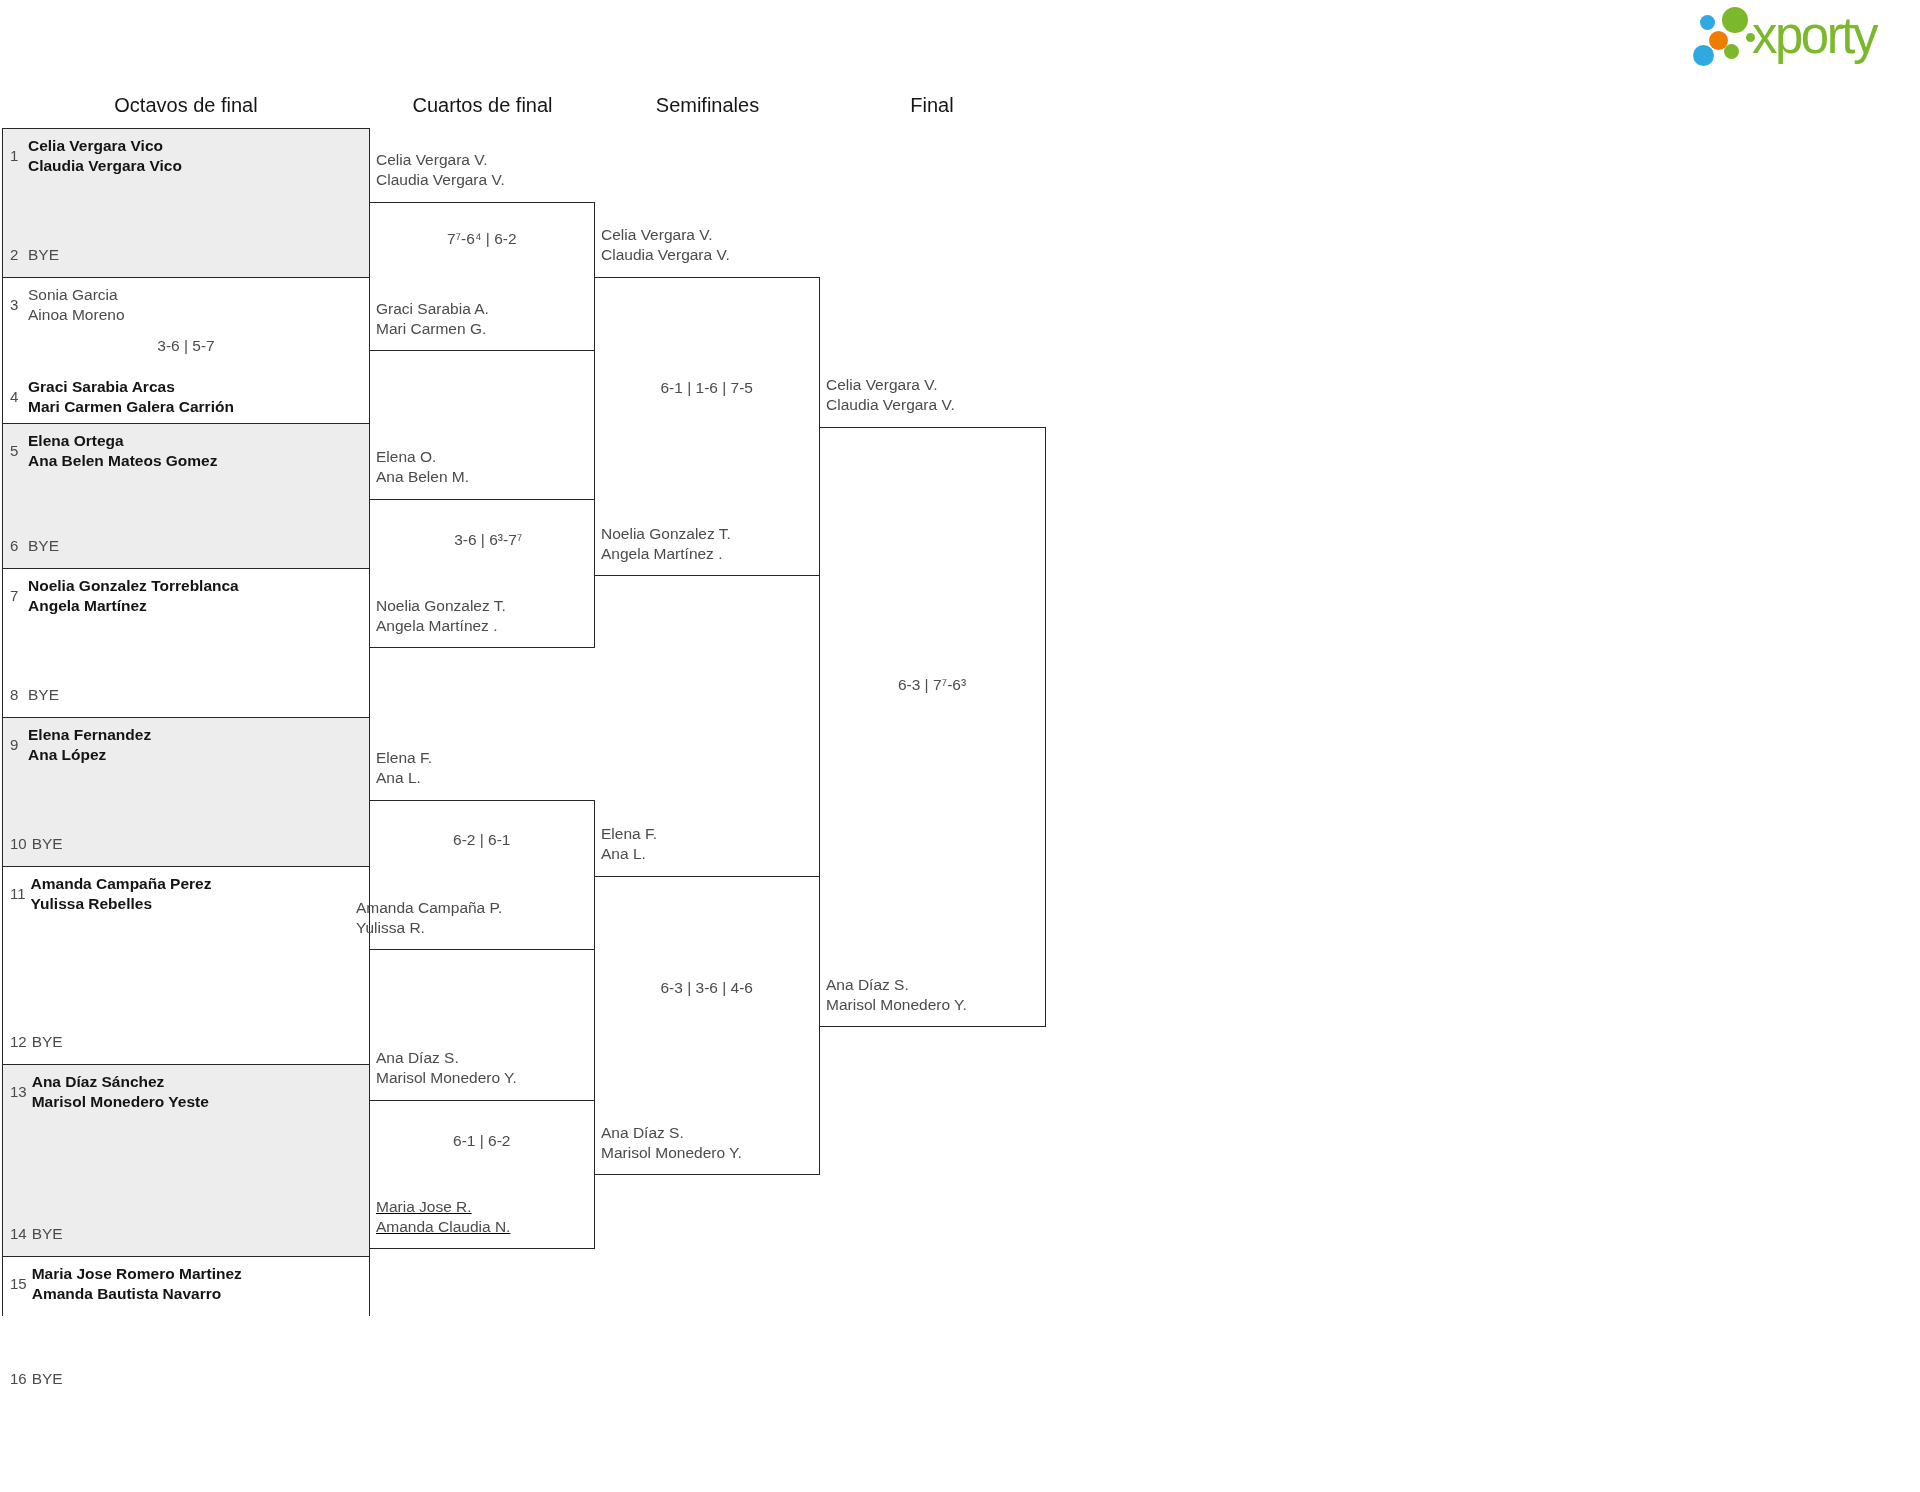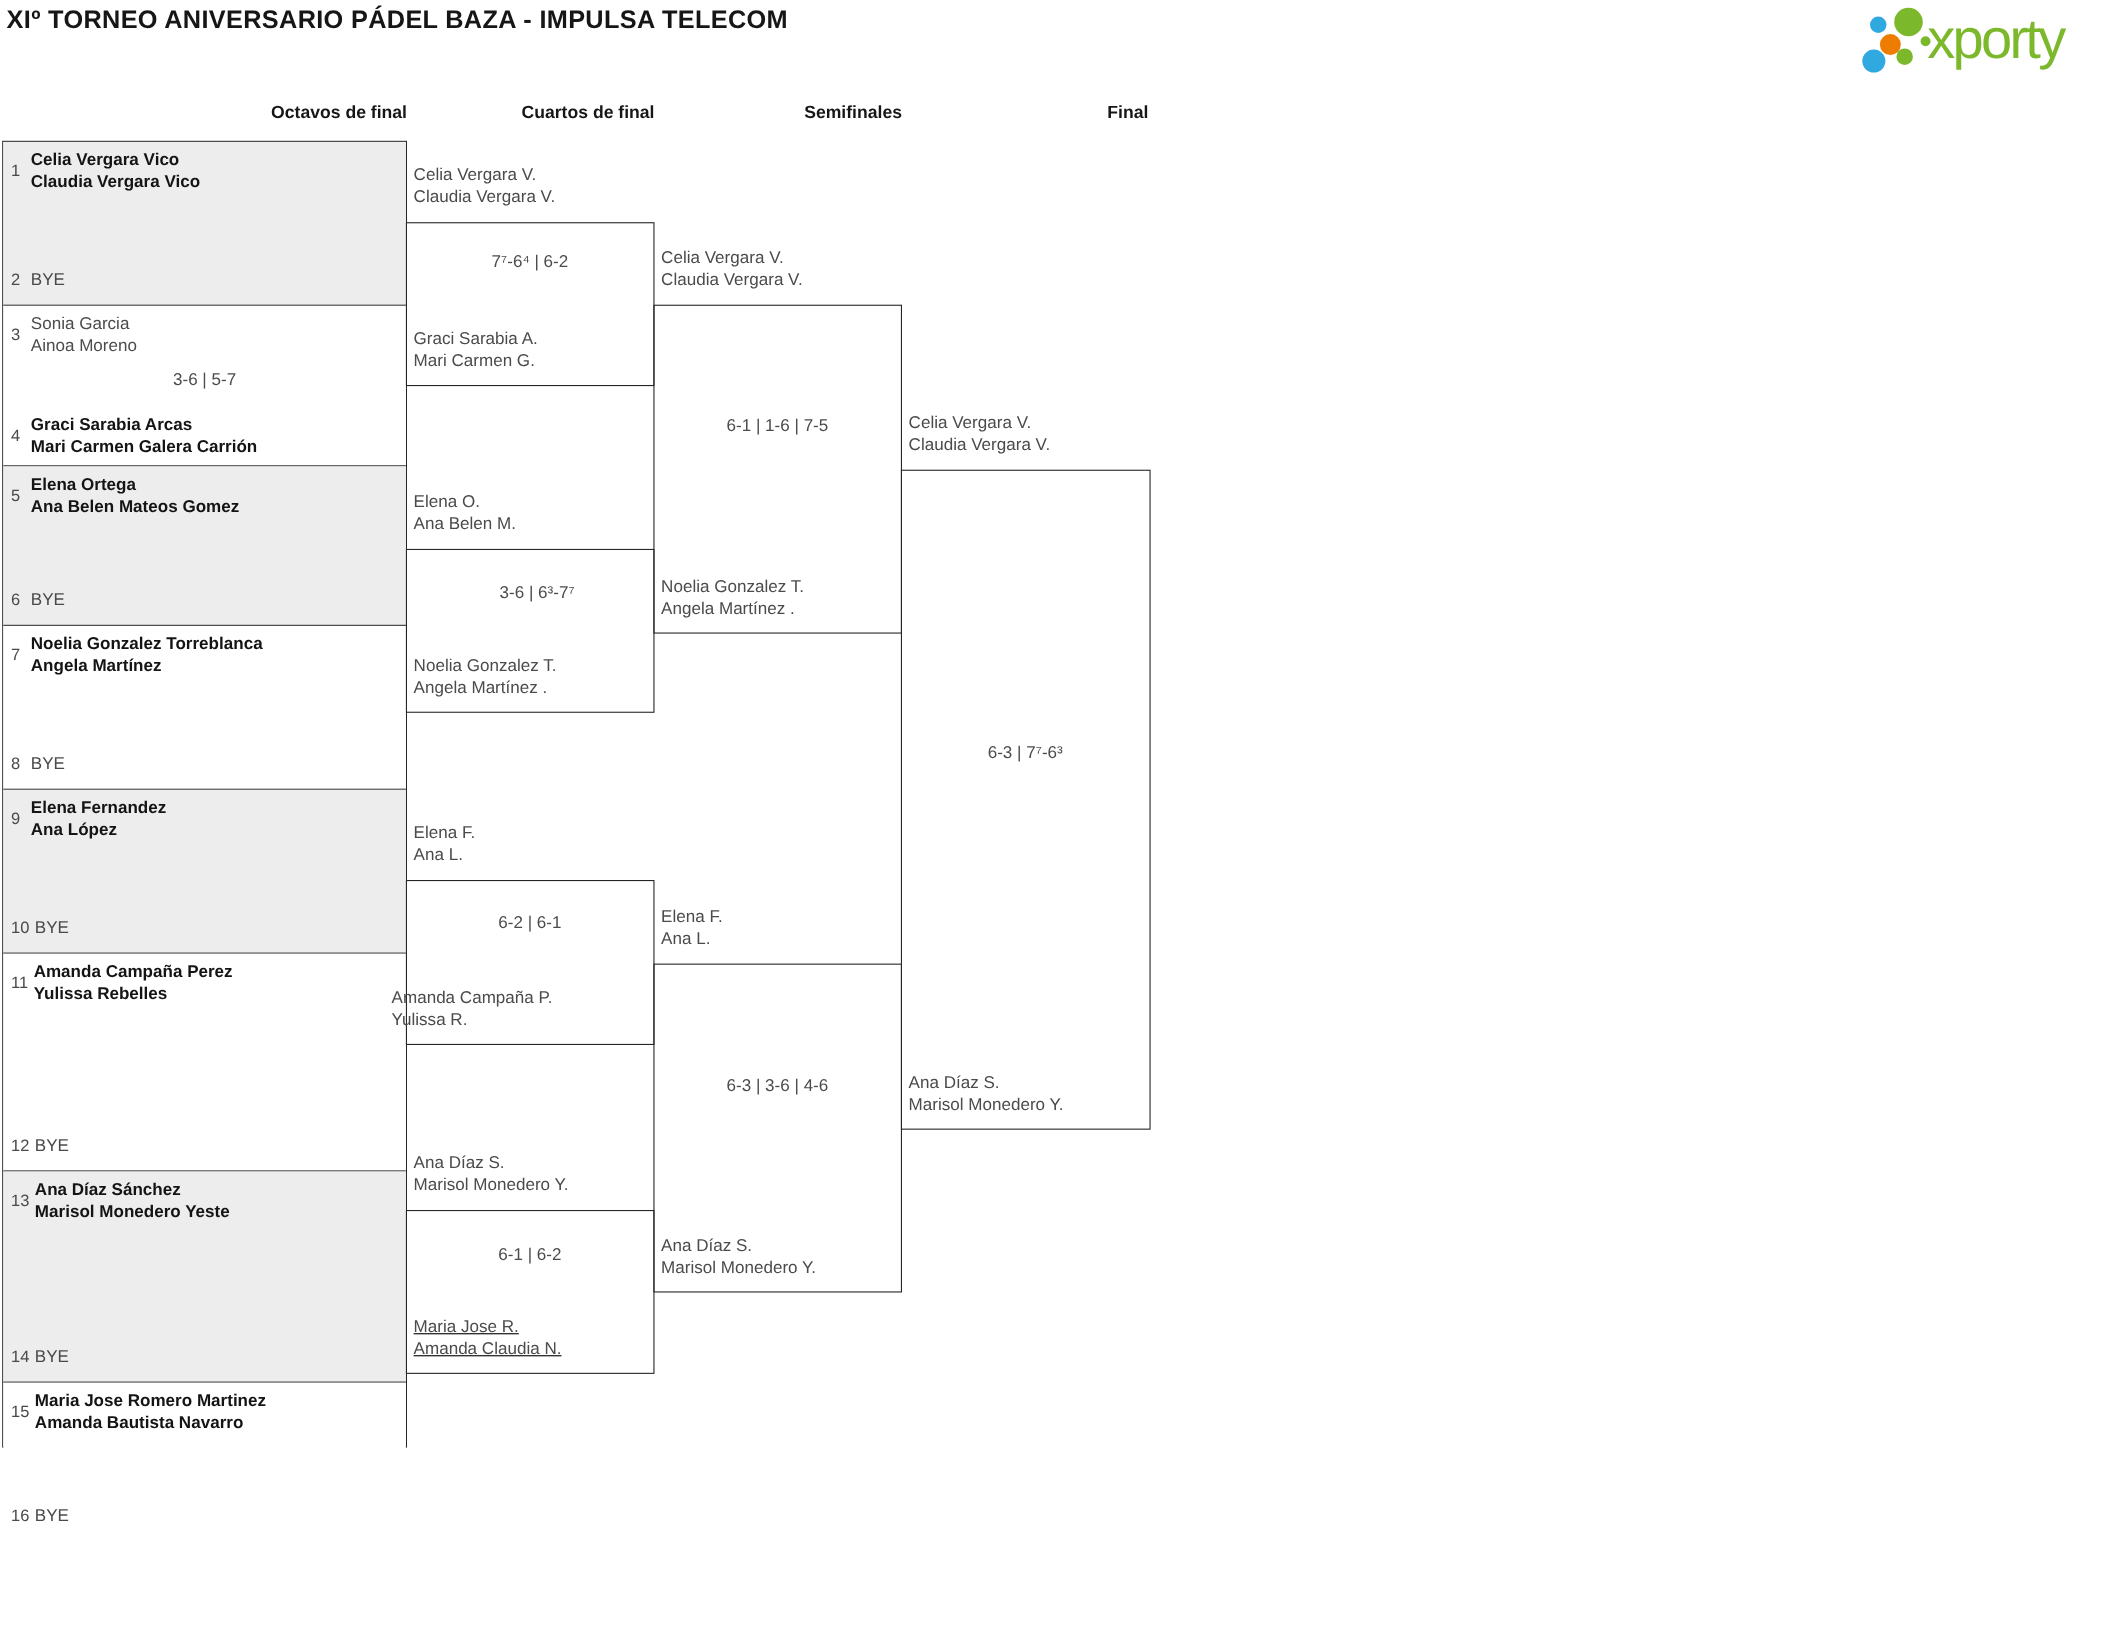--- a/index.html
+++ b/index.html
@@ -11,21 +11,21 @@
   .title-line{font-size:23px;line-height:30px;font-weight:700;color:#161616;letter-spacing:.3px;white-space:nowrap;}
 
   
   .logo{position:absolute;left:1690px;top:4px;width:230px;height:72px;}
   .dot{position:absolute;border-radius:50%;}
   .dot.blue{background:#2FA9E0;} .dot.green{background:#7CB82C;} .dot.orange{background:#EE7C00;}
   .brand{position:absolute;left:62px;top:0;font-size:51px;line-height:64px;font-weight:400;
          letter-spacing:-2.5px;color:#7CB82C;}
 
   
-  .colhead{position:absolute;top:94px;font-size:16px;font-weight:700;color:#161616;text-align:right;white-space:nowrap;}
+  .colhead{position:absolute;top:94px;font-size:20px;font-weight:400;color:#161616;text-align:center;white-space:nowrap;}
 
   
   .ocol{position:absolute;left:2px;top:128px;width:368px;height:1188px;box-sizing:border-box;
         border:1.5px solid #262626;background:#fff;}
   .obox{position:relative;box-sizing:border-box;border-bottom:1.5px solid #262626;background:#fff;overflow:hidden;}
   .obox.grey{background:#ededed;}
   .obox.last{border-bottom:none;}
   .slot{position:absolute;left:7px;right:6px;display:flex;align-items:center;gap:5px;}
   .slot.top{top:7px;}
   .slot.bot{bottom:13px;}
@@ -39,21 +39,20 @@
   .rbox{position:absolute;box-sizing:border-box;border:1.5px solid #262626;background:transparent;}
   .tname{position:absolute;width:216px;}
   .rscore{position:absolute;text-align:center;font-size:15.5px;color:#4b4b4b;}
 </style>
 </head>
 <body>
 
 <div class="page">
 
   <div class="title-block">
-    <div class="title-line">XIº TORNEO ANIVERSARIO PÁDEL BAZA - IMPULSA TELECOM</div>
   </div>
 
   <div class="logo">
     <span class="dot blue" style="left:10px;top:11px;width:15px;height:15px;"></span>
     <span class="dot green" style="left:32px;top:3px;width:26px;height:26px;"></span>
     <span class="dot orange" style="left:19px;top:27px;width:19px;height:19px;"></span>
     <span class="dot blue" style="left:3px;top:41px;width:21px;height:21px;"></span>
     <span class="dot green" style="left:34px;top:40px;width:15px;height:15px;"></span>
     <span class="dot green" style="left:56px;top:29px;width:9px;height:9px;"></span>
     <span class="brand">xporty</span>

